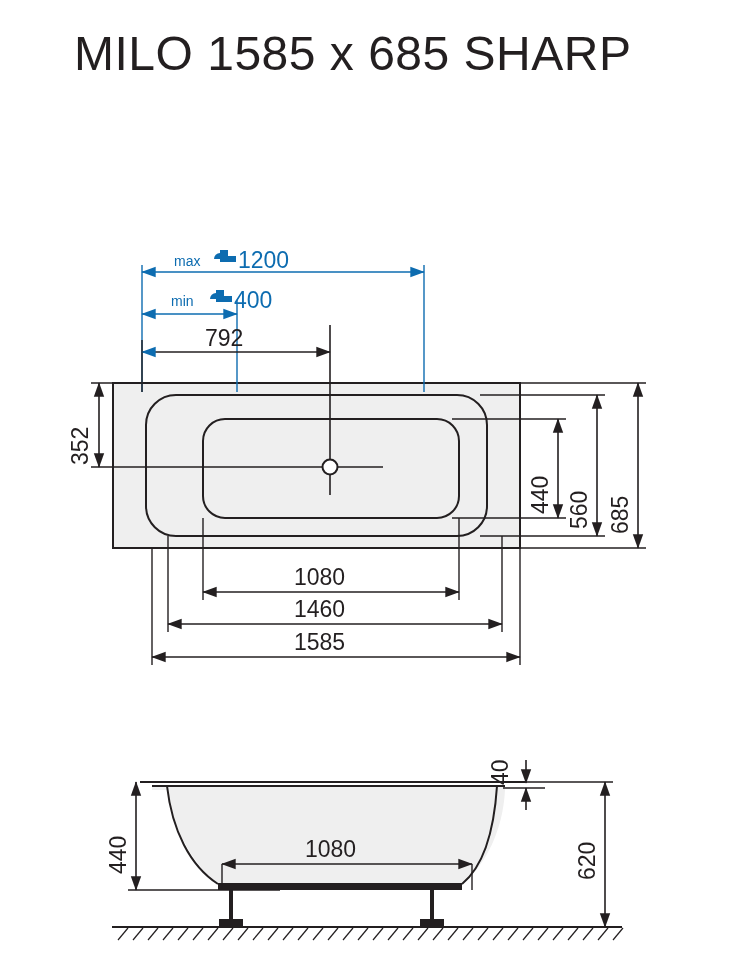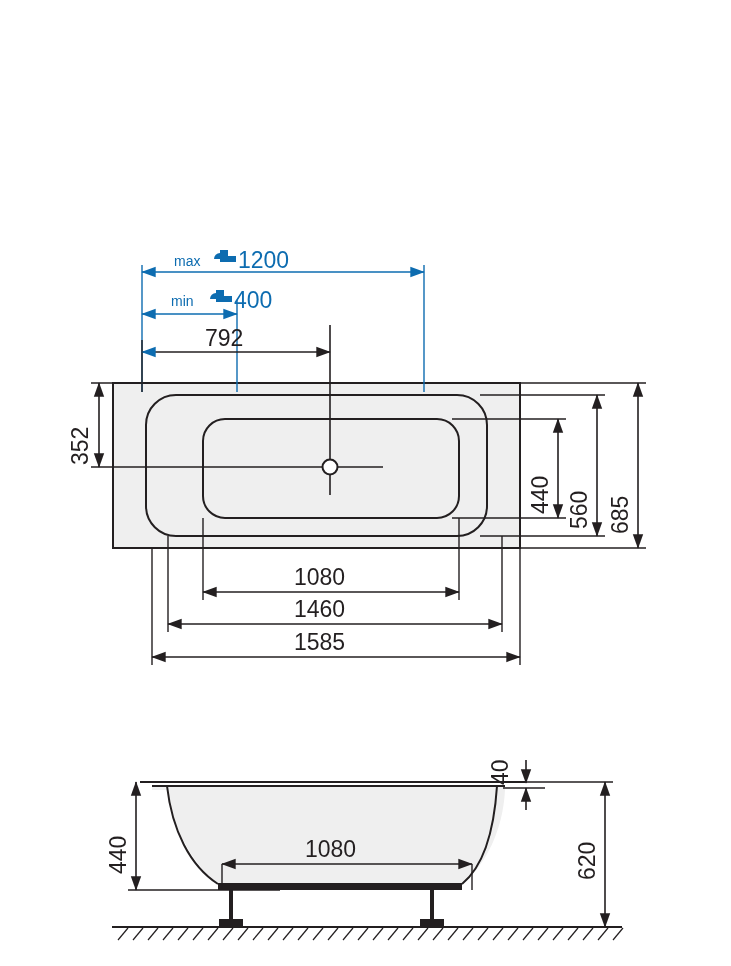--- a/index.html
+++ b/index.html
@@ -52,20 +52,21 @@
     font-family: "Liberation Sans", sans-serif;
     font-size: 14px;
     fill: #0d6cb0;
   }
 </style>
 </head>
 <body>
 
 <div id="sheet">
 
+  <div id="page-title">MILO 1585 x 685 SHARP</div>
 
   <svg class="drawing" viewBox="0 0 731 966">
     <defs>
       <marker id="arrIn" viewBox="0 0 10 10" refX="9.5" refY="5" markerWidth="9" markerHeight="9" orient="auto-start-reverse">
         <path d="M0,1.4 L10,5 L0,8.6 z" fill="#231f20"></path>
       </marker>
       <marker id="arrInB" viewBox="0 0 10 10" refX="9.5" refY="5" markerWidth="9" markerHeight="9" orient="auto-start-reverse">
         <path d="M0,1.4 L10,5 L0,8.6 z" fill="#0d6cb0"></path>
       </marker>
       <marker id="arrOut" viewBox="0 0 10 10" refX="0.5" refY="5" markerWidth="9" markerHeight="9" orient="auto-start-reverse">

